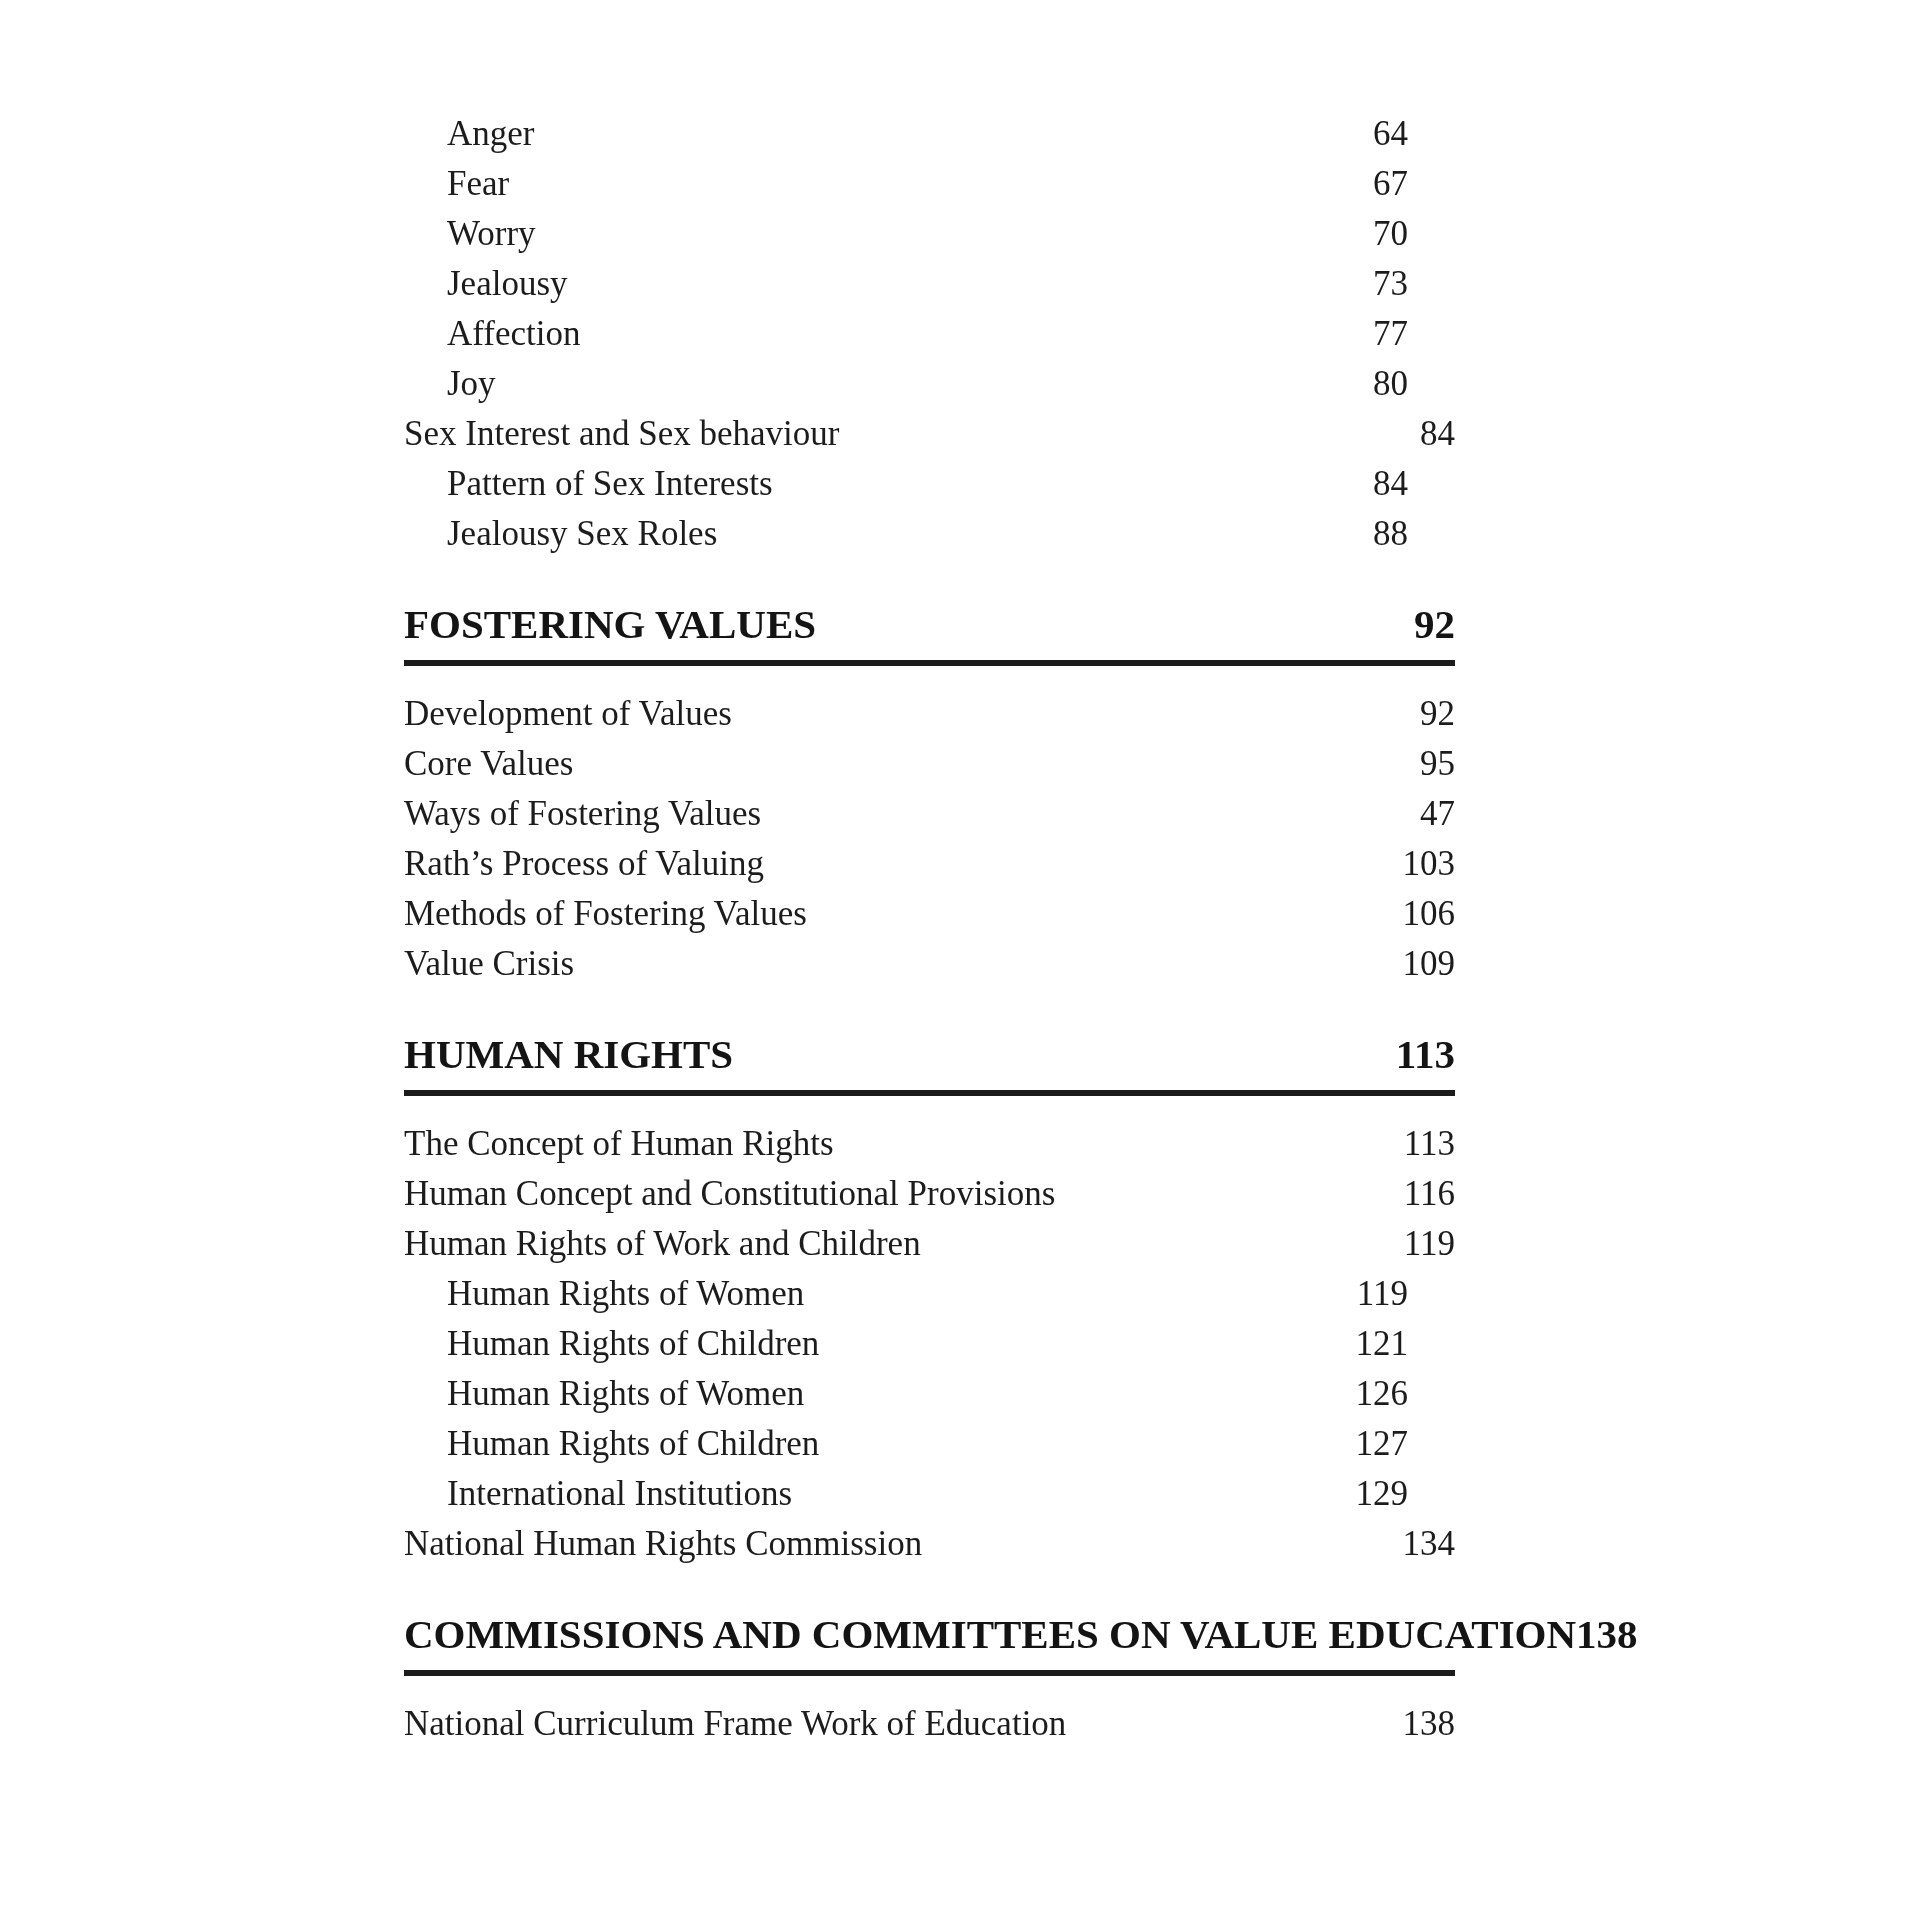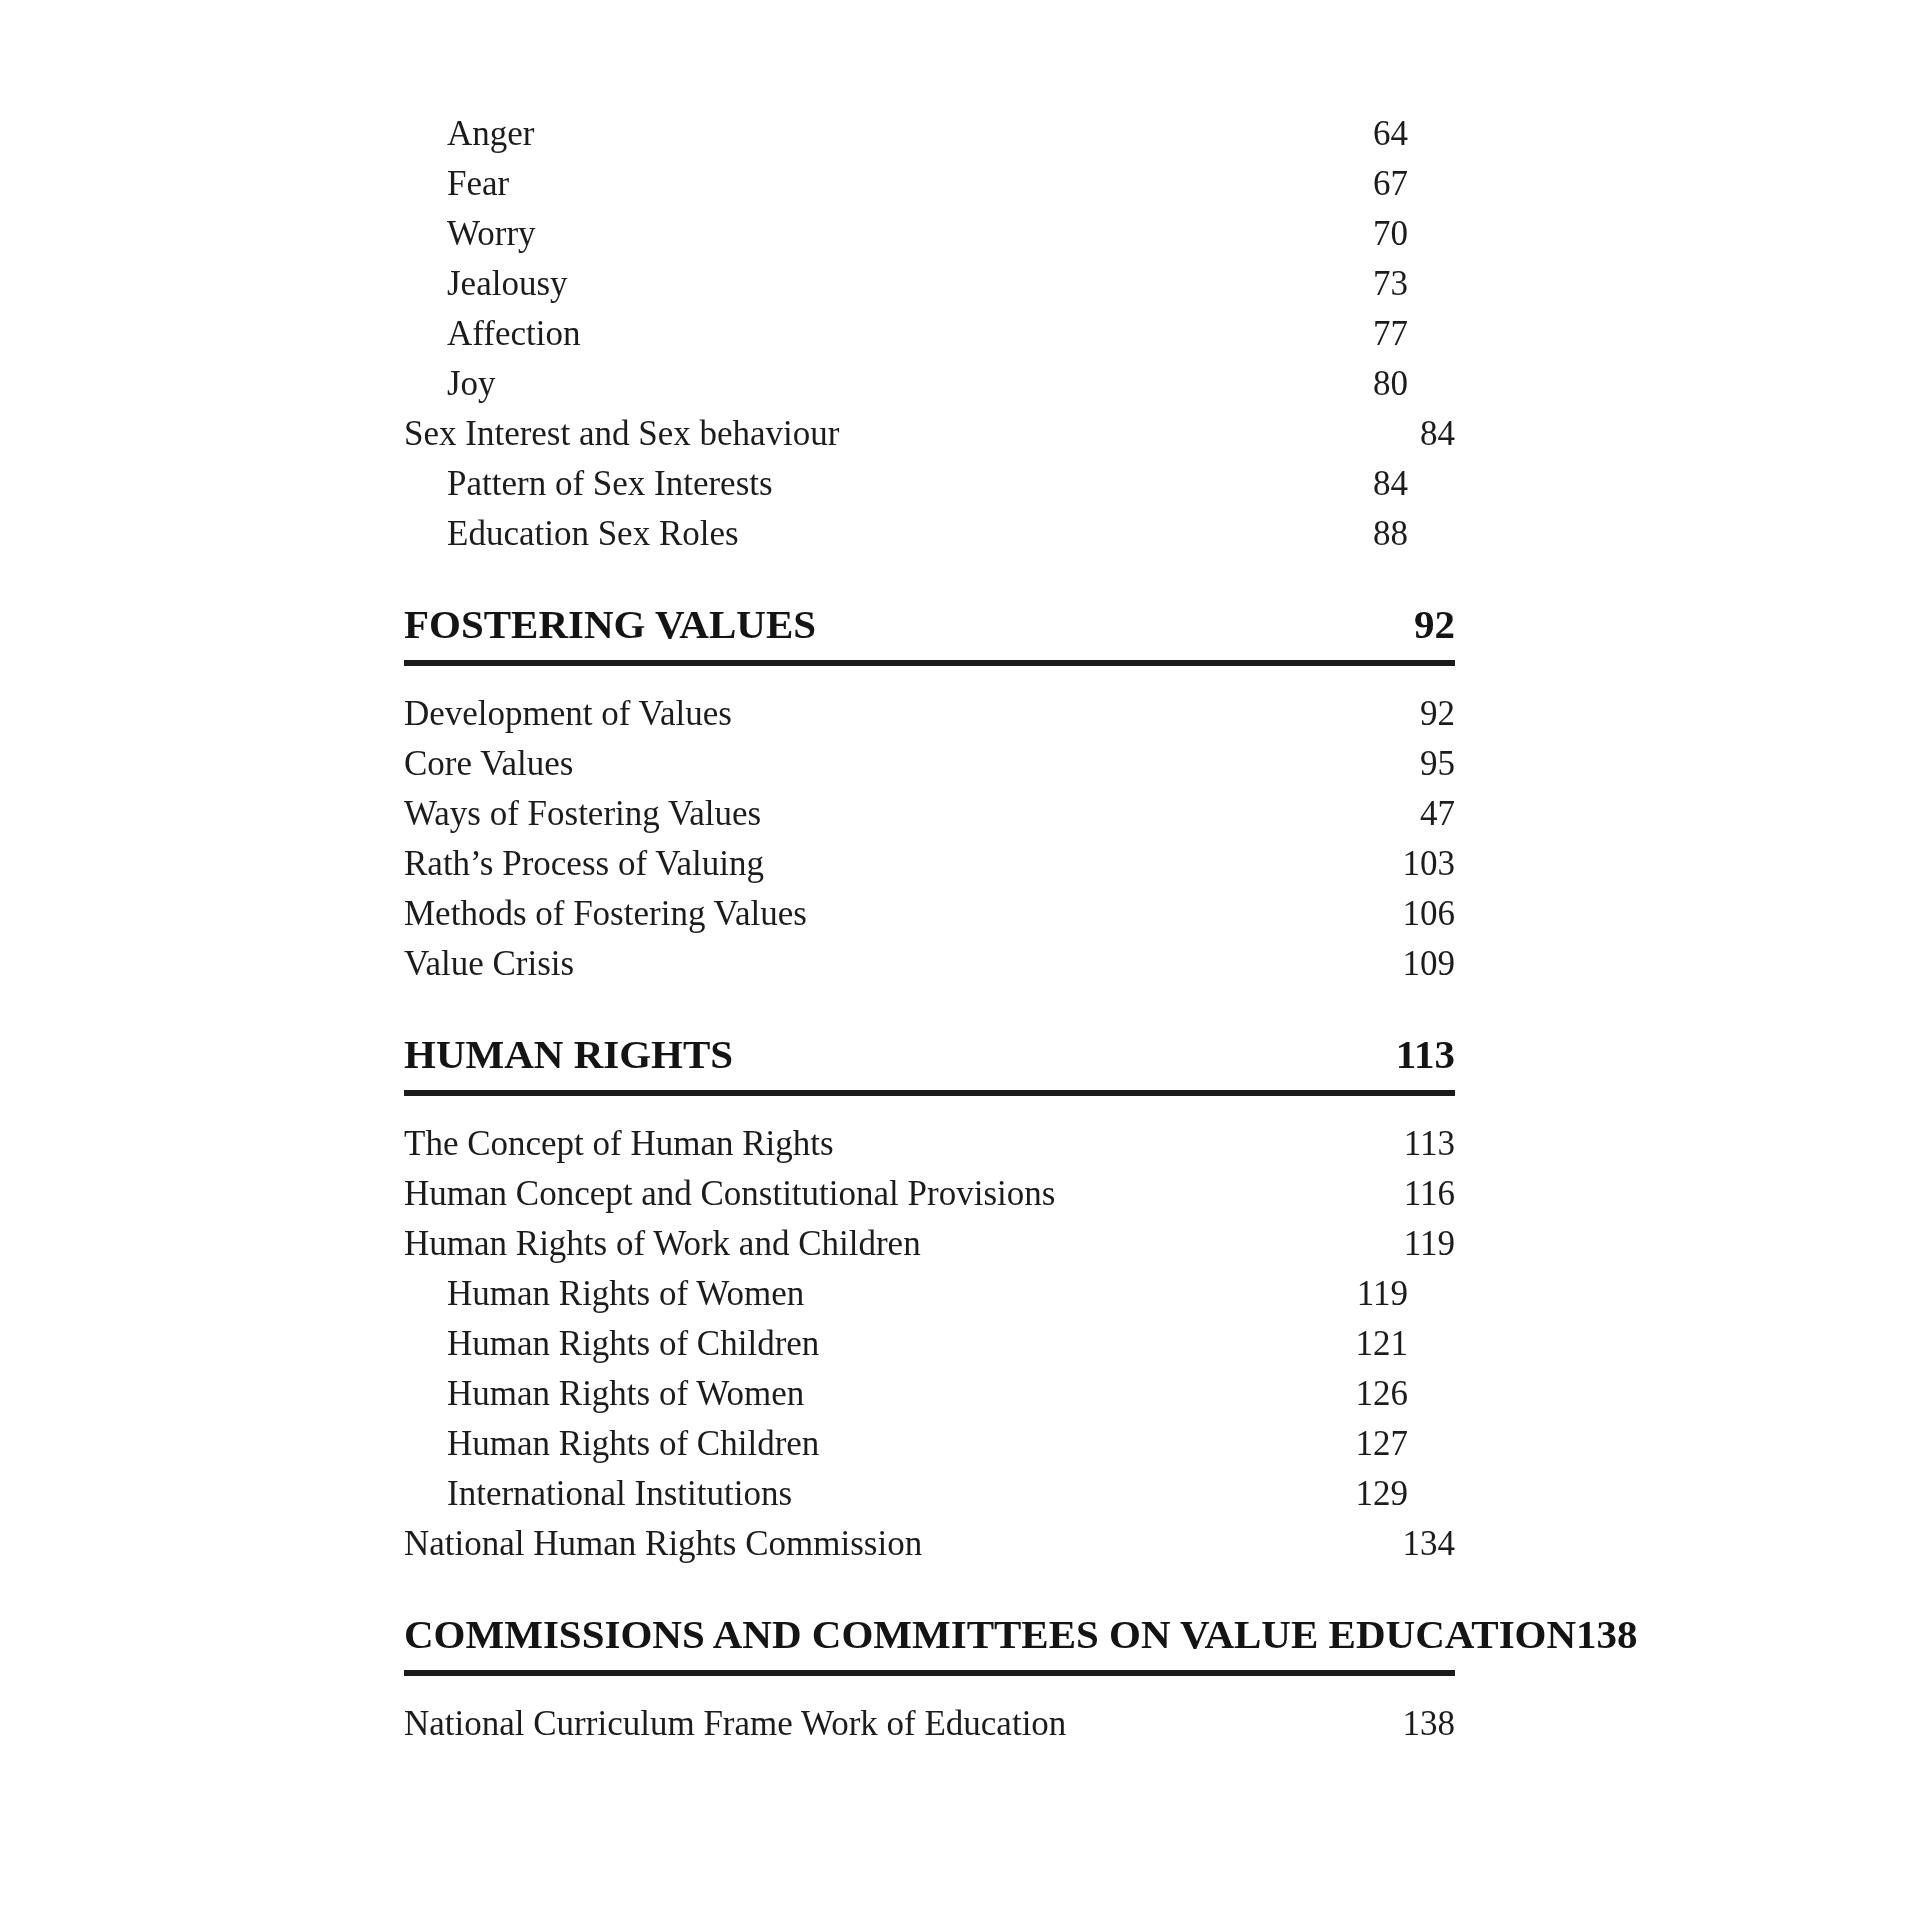--- a/index.html
+++ b/index.html
@@ -98,21 +98,21 @@
       </div>
       <div class="row l1">
         <span class="label">Sex Interest and Sex behaviour</span>
         <span class="page-num">84</span>
       </div>
       <div class="row l2">
         <span class="label">Pattern of Sex Interests</span>
         <span class="page-num">84</span>
       </div>
       <div class="row l2">
-        <span class="label">Education Sex Roles</span>
+        <span class="label">Jealousy Sex Roles</span>
         <span class="page-num">88</span>
       </div>
       <div class="hrow">
         <span class="label">FOSTERING VALUES</span>
         <span class="page-num">92</span>
       </div>
       <div class="rule"></div>
       <div class="row l1">
         <span class="label">Development of Values</span>
         <span class="page-num">92</span>

